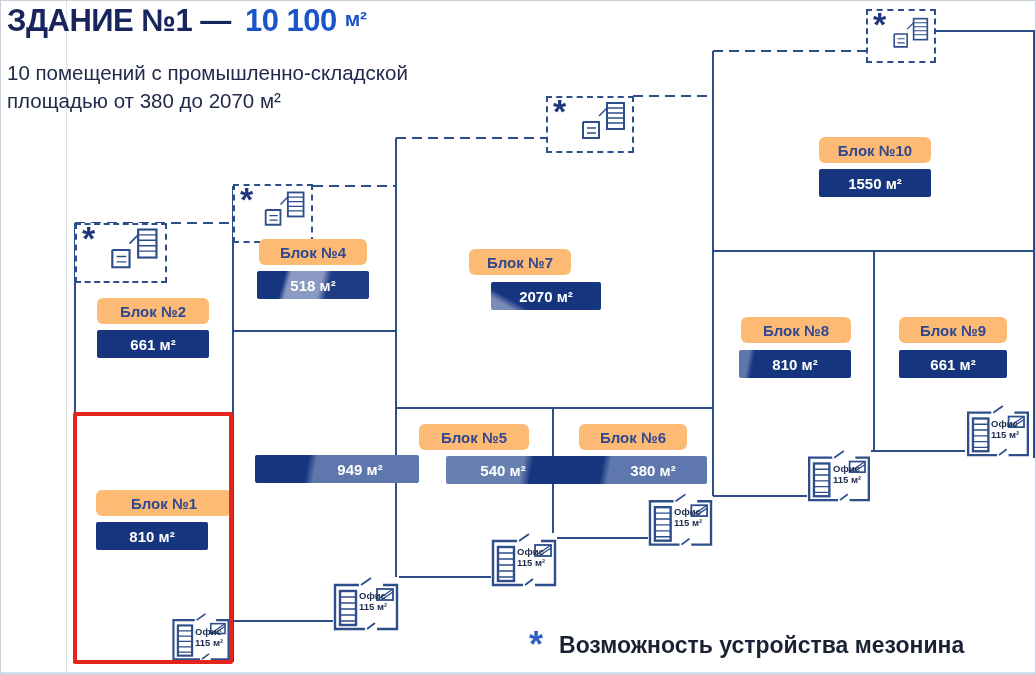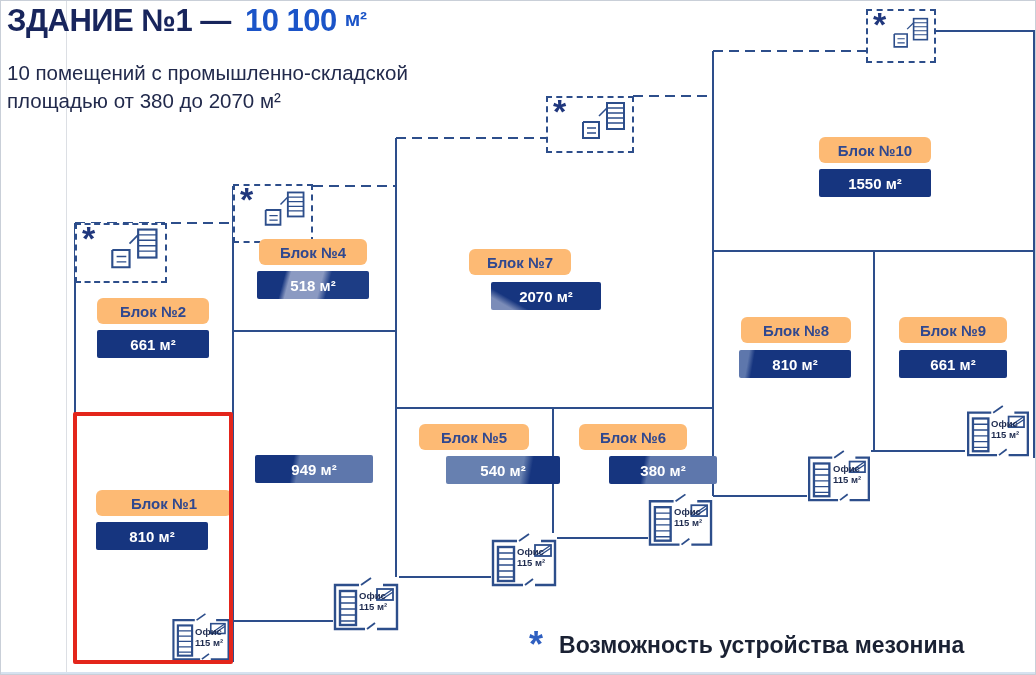--- a/index.html
+++ b/index.html
@@ -13,21 +13,21 @@
   .t-blue{color:#1b54c8;margin-left:6px;}
   .t-unit{font-size:21px;vertical-align:5px;}
   .subtitle{position:absolute;left:6px;top:58px;font-size:20.5px;line-height:28px;color:#222a4c;}
   
   .plan-svg{position:absolute;left:0;top:0;}
   .region{position:absolute;background:transparent;}
   .tag{position:absolute;height:26px;border-radius:6px;display:flex;align-items:center;justify-content:center;
        font-weight:bold;font-size:15px;white-space:nowrap;}
   .label{background:#fdba74;color:#30488f;}
   .badge{background:#16357f;color:#ffffff;height:28px;border-radius:2px;}
-  .badge-dark-left{background:linear-gradient(100deg,#16357f 0 32%,#5e77ac 37% 100%);}
+  .badge-dark-left{background:linear-gradient(100deg,#16357f 0 32%,#5e77ac 37% 100%);padding-left:46px;}
   .badge-sheen{background:linear-gradient(105deg,#16357f 0 24%,#8b9ac2 29% 56%,#1d3d85 63% 100%);}
   .badge-light-main{background:linear-gradient(100deg,#6780b0 0 66%,#16357f 74% 100%);margin-left:29px;}
   .badge-corner-light{background:linear-gradient(30deg,#7b8cb8 0 14%,#16357f 24% 100%);}
   .badge-edge-light{background:linear-gradient(100deg,#5e77ac 0 9%,#16357f 14% 100%);}
   
   .cutout{position:absolute;border:2px dashed #2d4e8b;background:#fff;box-sizing:border-box;}
   .plan-star{position:absolute;left:5px;top:-4px;font-size:34px;font-weight:800;color:#20377d;line-height:34px;}
   .rooms-svg{position:absolute;right:1px;top:1px;}
   
   .office{position:absolute;}
@@ -203,21 +203,21 @@
 
   <div class="tag badge badge-dark-left" style="left:254px;top:454px;width:118px">949 м²</div>
 
   <div class="tag label" style="left:258px;top:238px;width:108px">Блок №4</div>
   <div class="tag badge badge-sheen" style="left:256px;top:270px;width:112px">518 м²</div>
 
   <div class="tag label" style="left:418px;top:423px;width:110px">Блок №5</div>
   <div class="tag badge badge-light-main" style="left:416px;top:455px;width:114px">540 м²</div>
 
   <div class="tag label" style="left:578px;top:423px;width:108px">Блок №6</div>
-  <div class="tag badge badge-dark-left" style="left:608px;top:455px;width:108px">380 м²</div>
+  <div class="tag badge badge-dark-left" style="left:552px;top:455px;width:108px">380 м²</div>
 
   <div class="tag label" style="left:468px;top:248px;width:102px">Блок №7</div>
   <div class="tag badge badge-corner-light" style="left:490px;top:281px;width:110px">2070 м²</div>
 
   <div class="tag label" style="left:740px;top:316px;width:110px">Блок №8</div>
   <div class="tag badge badge-edge-light" style="left:738px;top:349px;width:112px">810 м²</div>
 
   <div class="tag label" style="left:898px;top:316px;width:108px">Блок №9</div>
   <div class="tag badge" style="left:898px;top:349px;width:108px">661 м²</div>
 

